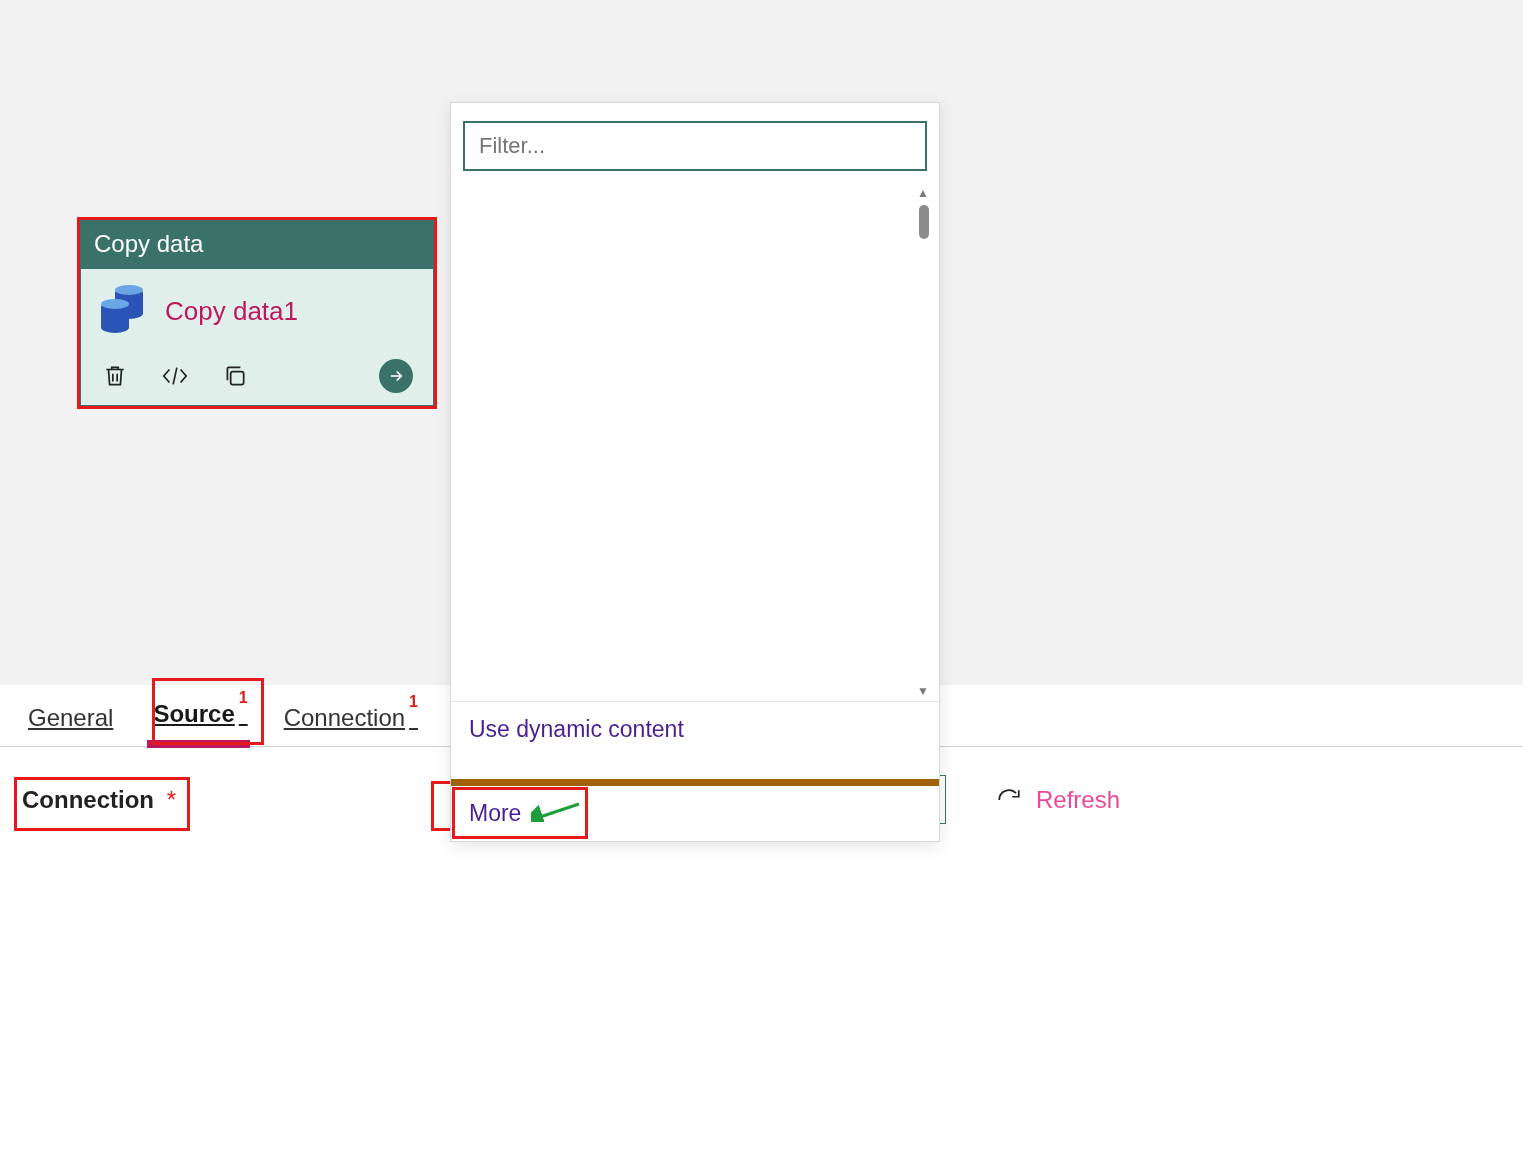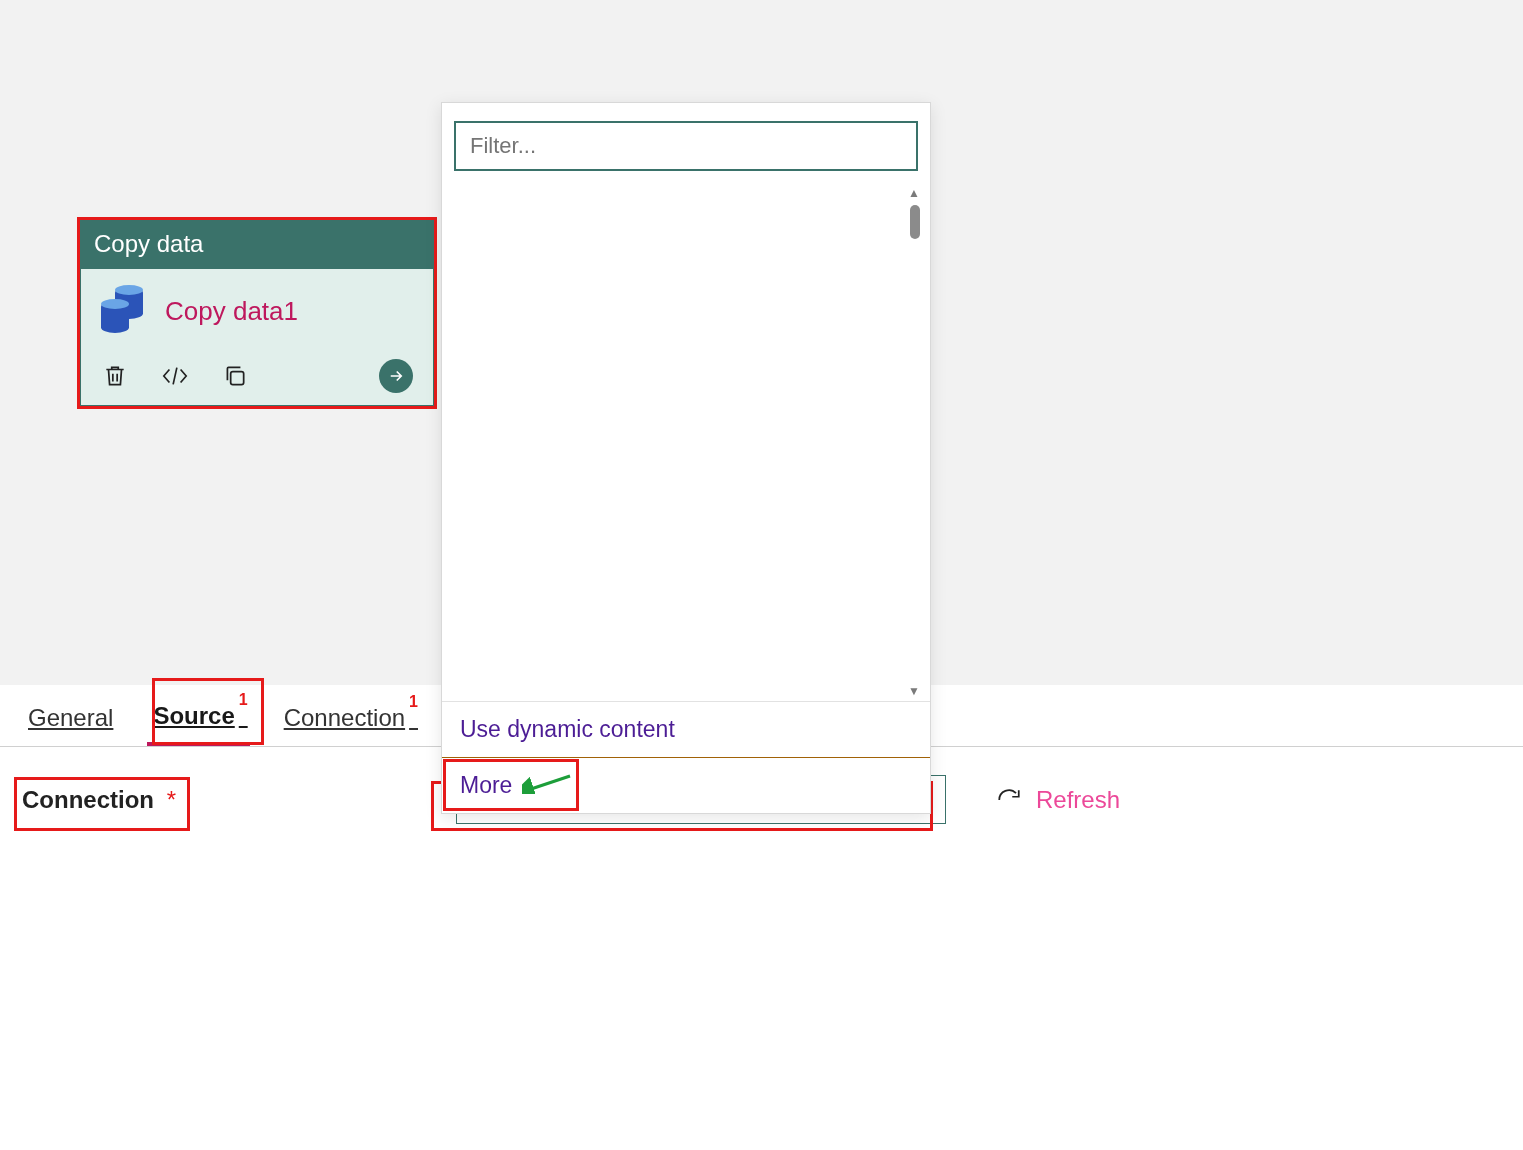--- a/index.html
+++ b/index.html
@@ -74,21 +74,21 @@
     width: 34px; height: 34px;
     border-radius: 50%;
     background: #3a726a;
     display: flex; align-items: center; justify-content: center;
     color: #fff;
   }
 
   
   .dropdown-panel {
     position: absolute;
-    left: 441px;
+    left: 450px;
     top: 102px;
     width: 490px;
     background: #fff;
     border: 1px solid #d8d8d8;
     box-shadow: 0 4px 16px rgba(0,0,0,0.1);
     z-index: 50;
   }
   .filter-wrap { padding: 18px 12px 12px 12px; }
   .filter-input {
     width: 100%;
@@ -117,23 +117,24 @@
   .scroll-arrow { position: absolute; right: 4px; font-size: 12px; color: #7a7a7a; }
   .scroll-arrow.up { top: 3px; }
   .scroll-arrow.down { bottom: 3px; }
   .dd-row {
     padding: 14px 18px;
     font-size: 23px;
     color: #4c1d95;
     border-top: 1px solid #e2e2e2;
   }
   .dd-row.more {
-    border-top: 1px solid #a16207;
+    border-top: 7px solid #a16207;
     padding: 14px 18px;
     position: relative;
+    margin-top: 22px;
   }
   .more-box {
     position: absolute;
     left: 1px;
     top: 1px;
     width: 136px;
     height: 52px;
     border: 3px solid #e61a1a;
     pointer-events: none;
   }
@@ -158,21 +159,21 @@
   .tab {
     font-size: 24px;
     color: #333;
     padding: 16px 6px 12px 6px;
     position: relative;
     text-decoration: underline;
   }
   .tab.active {
     font-weight: 600;
     color: #191919;
-    border-bottom: 4px solid #be185d;
+    border-bottom: 8px solid #be185d;
   }
   .tab sup {
     color: #e61a1a;
     font-size: 16px;
     font-weight: 600;
     position: relative;
     top: -10px;
     left: 4px;
   }
   .source-box {

